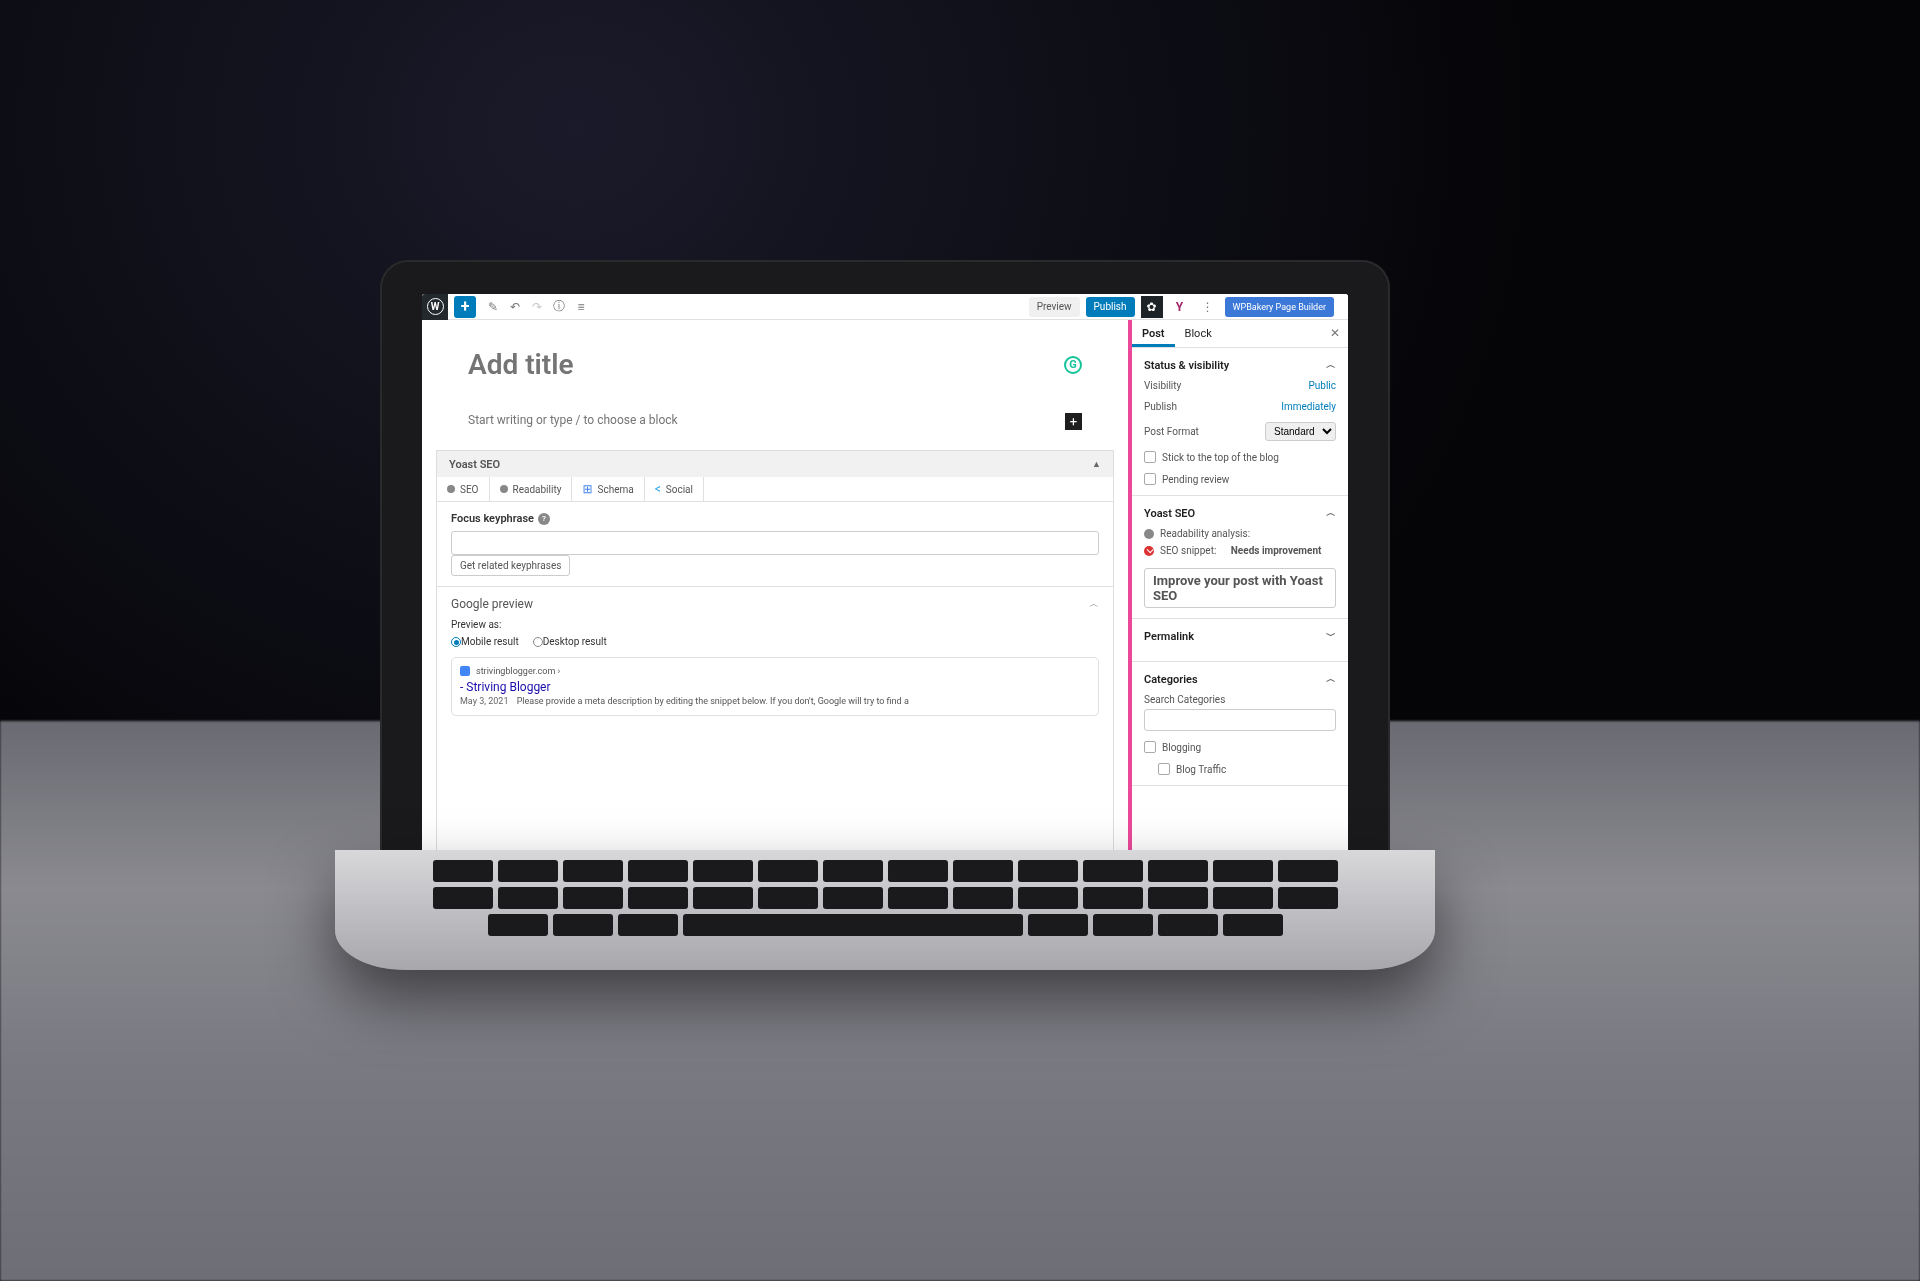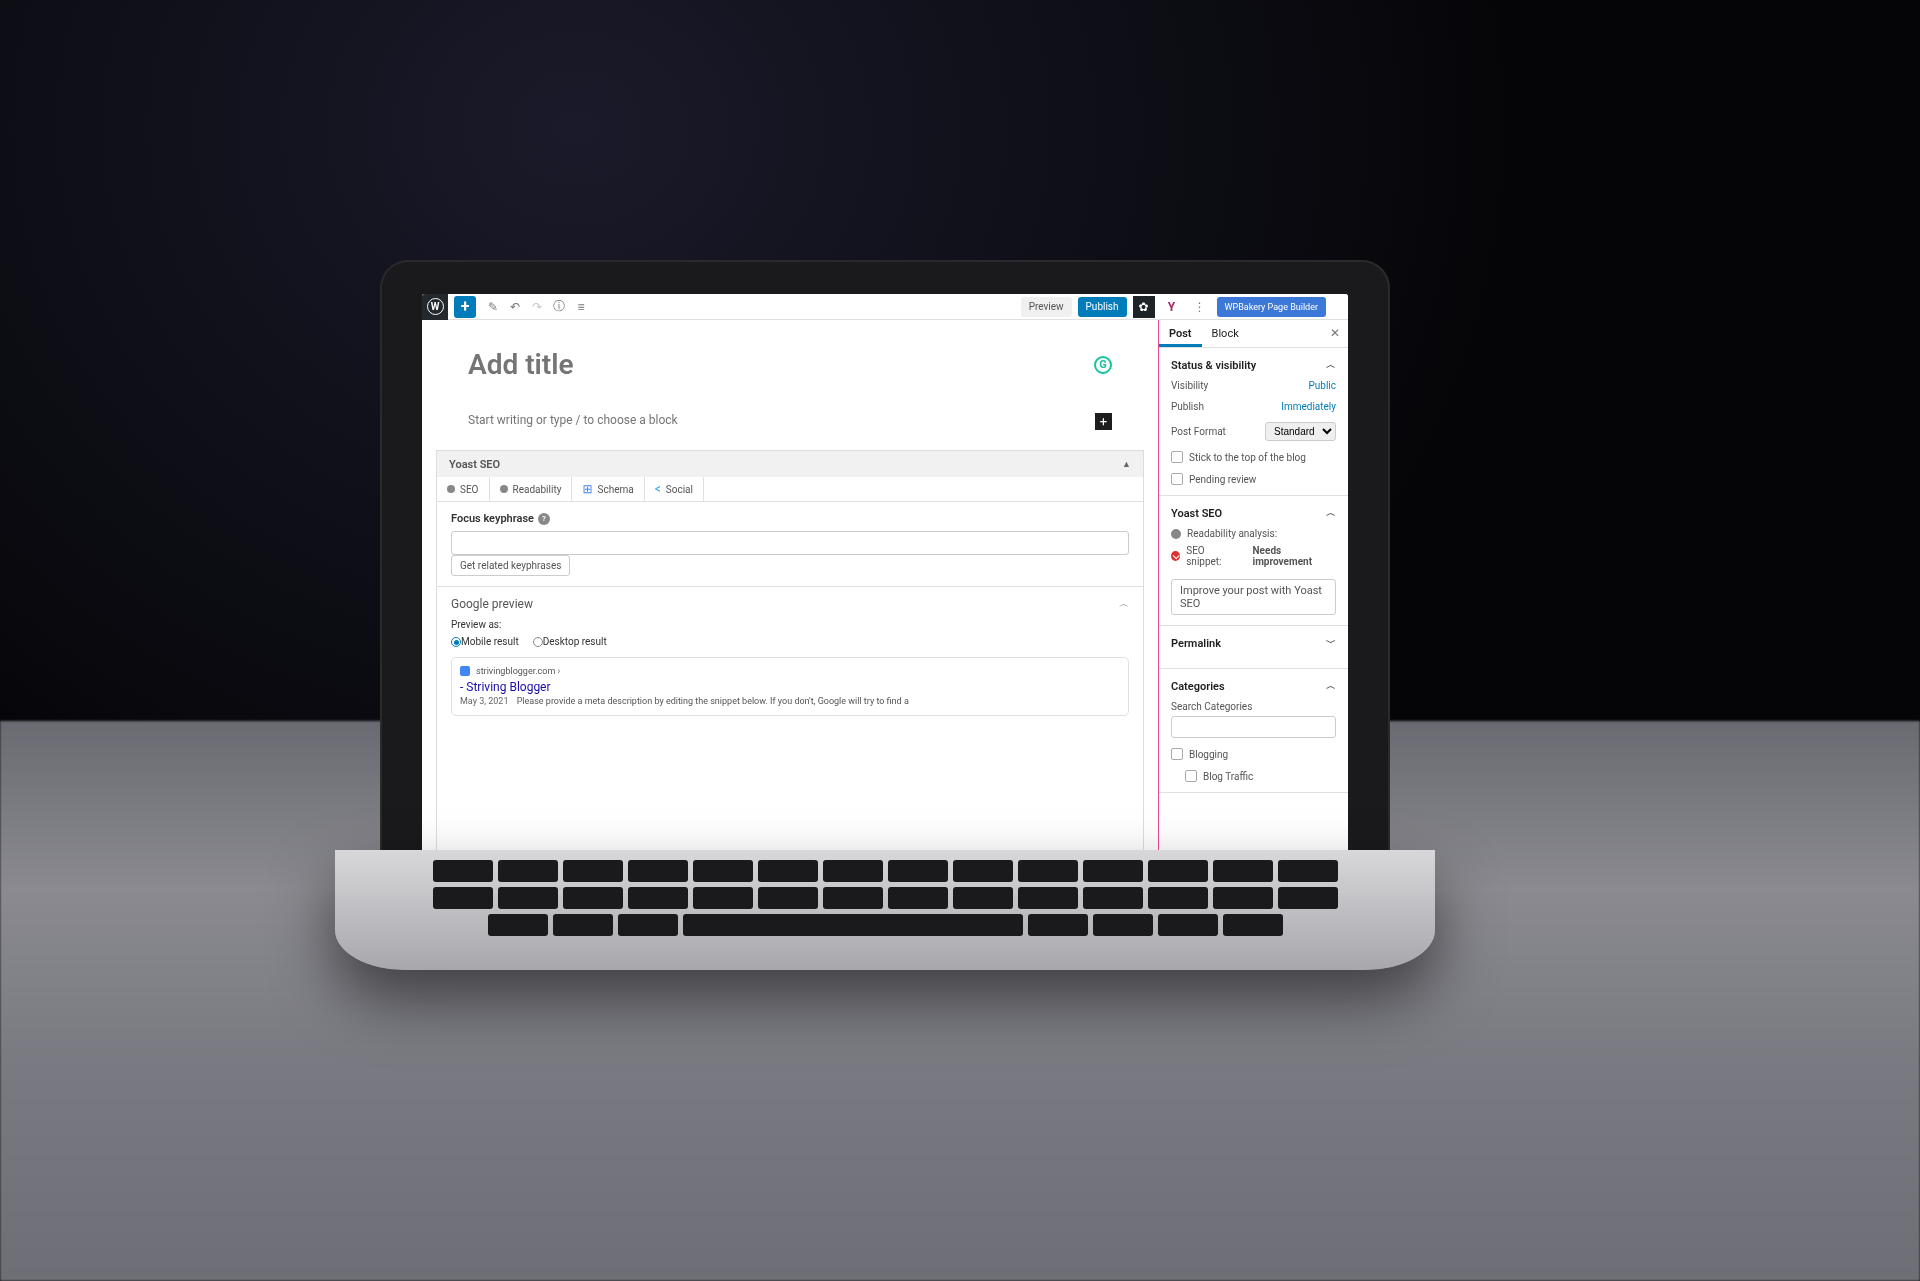--- a/index.html
+++ b/index.html
@@ -81,34 +81,34 @@
 .btn-plus {
   width: 22px; height: 22px; margin: 0 6px;
   background: #007cba; color: #fff; border-radius: 3px;
   display: flex; align-items: center; justify-content: center;
   font-size: 16px; font-weight: bold;
 }
 .tool-icon {
   width: 22px; height: 26px; display: flex; align-items: center; justify-content: center;
   color: #757575; font-size: 12px;
 }
-.toolbar-right { margin-left: auto; display: flex; align-items: center; gap: 6px; padding-right: 22px; }
+.toolbar-right { margin-left: auto; display: flex; align-items: center; gap: 6px; padding-right: 14px; }
 .btn-text {
   height: 20px; padding: 0 8px; display: flex; align-items: center;
   border-radius: 3px; font-size: 10px;
 }
 .btn-preview { background: #f0f0f0; color: #555; }
 .btn-publish { background: #007cba; color: #fff; }
 .btn-settings { width: 22px; height: 22px; background: #1d2327; color: #fff; display: flex; align-items: center; justify-content: center; font-size: 12px; }
 .btn-yoast { width: 22px; height: 22px; display: flex; align-items: center; justify-content: center; color: #a4286a; font-weight: bold; font-size: 12px; }
 .btn-wpb { background: #3c78d8; color: #fff; font-size: 9px; }
 
 .body-row { flex: 1; display: flex; min-height: 0; }
 .editor-col { flex: 1; display: flex; flex-direction: column; overflow: hidden; }
-.sidebar-col { width: 190px; border-left: 1px solid #ec4899; overflow-y: auto; }
+.sidebar-col { width: 220px; border-left: 4px solid #ec4899; overflow-y: auto; }
 
 .editor-spacer { height: 28px; }
 .title-row { display: flex; align-items: center; padding: 0 46px; }
 .add-title { font-size: 28px; font-weight: 600; color: #757575; flex: 1; }
 .gram-badge { width: 18px; height: 18px; border: 2px solid #15c39a; border-radius: 50%; color: #15c39a; font-size: 11px; font-weight: bold; display: flex; align-items: center; justify-content: center; margin-left: auto; }
 .body-row2 { display: flex; align-items: flex-start; padding: 6px 46px 14px; margin-top: 26px; }
 .body-ph { color: #757575; font-size: 12px; flex: 1; }
 .blk-add { width: 17px; height: 17px; background: #1e1e1e; color: #fff; display: flex; align-items: center; justify-content: center; font-size: 13px; }
 
 .yoast-box {
@@ -172,21 +172,21 @@
 .sel-row .lbl { flex: 1; }
 .sel-row select { font-size: 10px; border: 1px solid #ccc; border-radius: 3px; padding: 2px 4px; }
 .chk { display: flex; align-items: center; gap: 6px; font-size: 10px; color: #555; margin-top: 10px; }
 .chk .box { width: 12px; height: 12px; border: 1px solid #aaa; border-radius: 2px; }
 .chk.sub { margin-left: 14px; }
 
 .yoast-panel .r { display: flex; gap: 6px; font-size: 10px; color: #555; align-items: center; margin-bottom: 6px; }
 .r .dotg { width: 10px; height: 10px; border-radius: 50%; background: #888; }
 .r .dotr { width: 10px; height: 10px; border-radius: 50%; background: #dc3232; display: flex; align-items: center; justify-content: center; }
 .r .dotr::after { content: ''; width: 4px; height: 4px; border-bottom: 1.5px solid #fff; border-right: 1.5px solid #fff; transform: rotate(45deg) translateY(-1px); }
-.improve-btn { border: 1px solid #ccc; border-radius: 3px; padding: 4px 8px; font-size: 11px; color: #555; margin-top: 6px; display: inline-block; }
+.improve-btn { border: 1px solid #ccc; border-radius: 3px; padding: 4px 8px; font-size: 13px; color: #555; margin-top: 6px; display: inline-block; font-weight: bold; }
 
 .search-cat { width: 100%; height: 22px; border: 1px solid #ccc; border-radius: 3px; margin-top: 4px; }
 
 </style>
 </head>
 <body>
 
 <div class="photo-bg"></div>
 <div class="bedsheet"></div>
 

